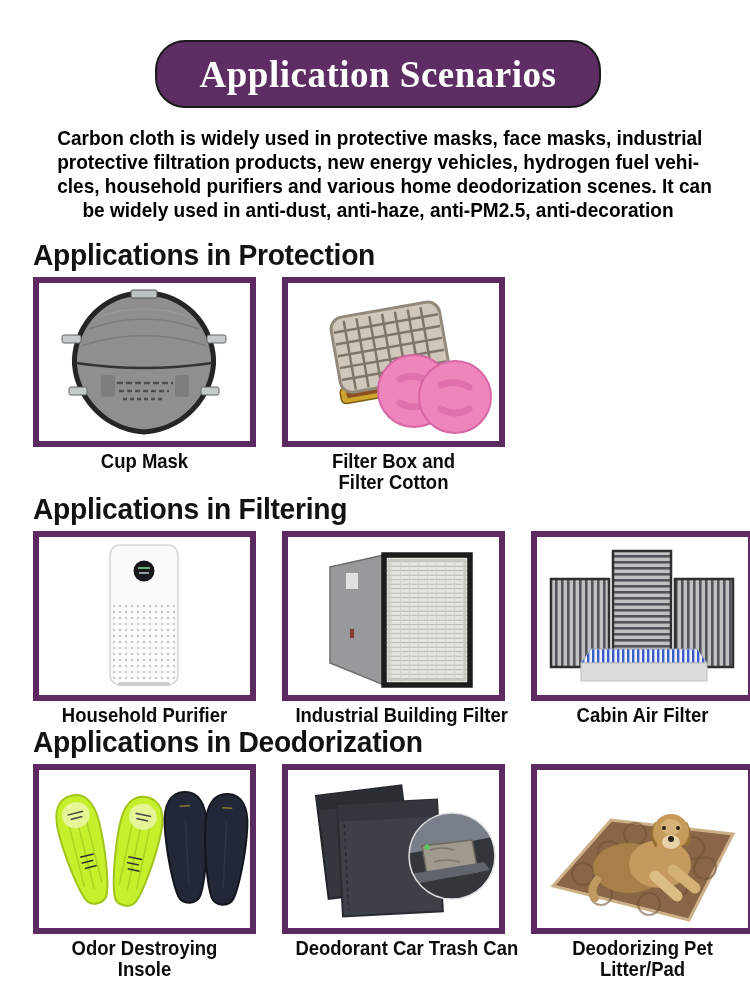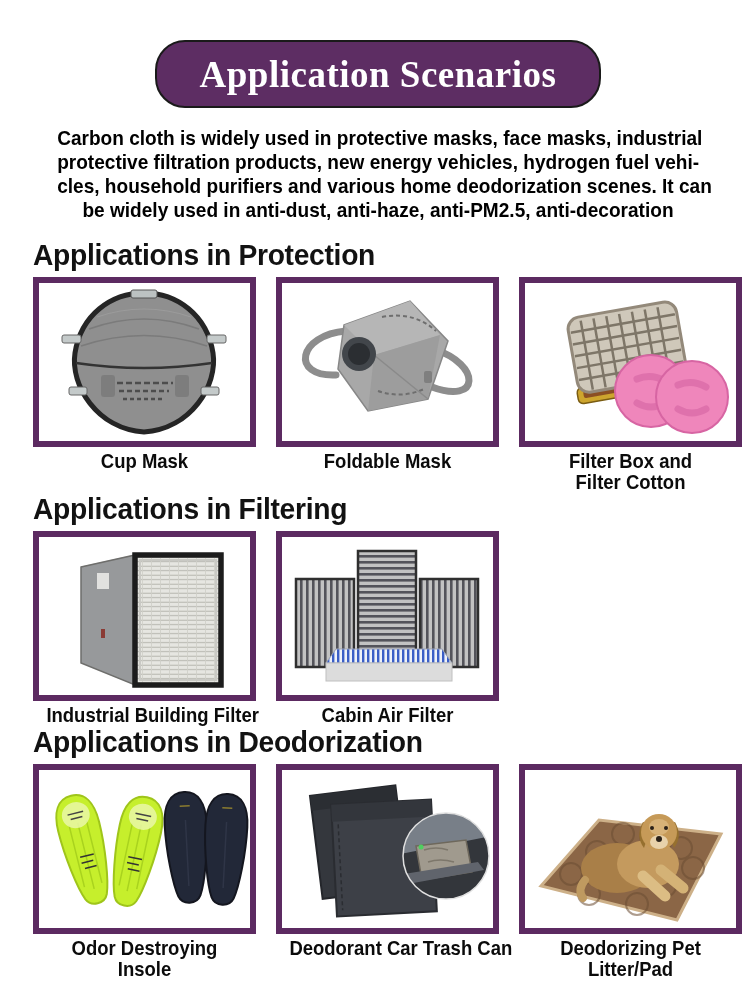--- a/index.html
+++ b/index.html
@@ -15,21 +15,21 @@
   .intro{text-align:center;font-weight:bold;font-size:20.5px;line-height:24px;color:#000;
          transform:scaleX(.93);transform-origin:50% 0;}
   .intro div{white-space:nowrap;}
 
   
   .section-heading{font-weight:bold;font-size:30px;line-height:34px;color:#121212;margin:0 0 5px 0;
                    transform:scaleX(.94);transform-origin:0 50%;white-space:nowrap;letter-spacing:-.3px;}
   .section-first .section-heading{margin-top:16px;}
 
   
-  .cards{display:flex;gap:20px;}
+  .cards{display:flex;gap:26px;}
   .card{width:223px;flex:0 0 223px;}
   .card-img{box-sizing:border-box;width:223px;height:170px;border:6px solid var(--card-border-purple,#5c2a61);background:#fff;}
   .card-img svg{display:block;width:100%;height:100%;}
   .card-label{padding-top:3px;text-align:center;font-weight:bold;font-size:21px;line-height:21px;color:#0b0b0b;
               transform:scaleX(.88);transform-origin:50% 0;}
   .card-label div{white-space:nowrap;}
 </style>
 </head>
 <body>
 
@@ -69,41 +69,20 @@
             <rect x="62" y="92" width="14" height="22" rx="3" fill="#6f6f6f" opacity=".55"></rect>
             <rect x="136" y="92" width="14" height="22" rx="3" fill="#6f6f6f" opacity=".55"></rect>
           </svg>
         </div>
         <div class="card-label">
           <div>Cup Mask</div>
           <div></div>
         </div>
       </div>
 
-      <div class="card">
-        <div class="card-img">
-          <svg viewBox="0 0 211 158">
-            <path d="M64 48 C16 52 8 94 54 92" fill="none" stroke="#8d8d8d" stroke-width="7" stroke-linecap="round"></path>
-            <path d="M152 66 C200 82 198 122 150 104" fill="none" stroke="#8d8d8d" stroke-width="7" stroke-linecap="round"></path>
-            <path d="M62 42 L128 18 L166 58 L146 116 L86 128 L56 86 Z" fill="#a8a8a8" stroke="#878787" stroke-width="1.5"></path>
-            <path d="M62 42 L128 18 L158 52 L92 72 Z" fill="#b6b6b6"></path>
-            <path d="M92 72 L158 52 L146 116 L86 128 Z" fill="#9d9d9d"></path>
-            <path d="M100 34 Q132 28 154 48" fill="none" stroke="#6e6e6e" stroke-width="2" stroke-dasharray="4 3"></path>
-            <path d="M96 108 Q120 116 142 106" fill="none" stroke="#6e6e6e" stroke-width="2" stroke-dasharray="4 3"></path>
-            <path d="M92 72 L146 116" stroke="#8a8a8a" stroke-width="1.5"></path>
-            <circle cx="77" cy="71" r="17" fill="#42464b"></circle>
-            <circle cx="77" cy="71" r="11" fill="#2b2e32"></circle>
-            <rect x="142" y="88" width="8" height="12" rx="2" fill="#7f7f7f"></rect>
-          </svg>
-        </div>
-        <div class="card-label">
-          <div>Foldable Mask</div>
-          <div></div>
-        </div>
-      </div>
 
       <div class="card">
         <div class="card-img">
           <svg viewBox="0 0 211 158">
             <defs>
                 <clipPath id="fbclip">
                   <rect x="50" y="30" width="106" height="70" rx="10"></rect>
                 </clipPath>
               </defs>
             <g transform="rotate(-10 103 70)">
@@ -129,20 +108,41 @@
         </div>
       </div>
 
     </div>
   </div>
 
   <div class="section">
     <div class="section-heading">Applications in Filtering</div>
     <div class="cards">
 
+      <div class="card">
+        <div class="card-img">
+          <svg viewBox="0 0 211 158">
+            <defs>
+              <pattern id="pdots" width="6" height="6" patternUnits="userSpaceOnUse">
+                  <circle cx="3" cy="3" r="1.3" fill="#c7c7c7"></circle>
+                </pattern>
+            </defs>
+            <rect x="71" y="8" width="68" height="140" rx="10" fill="#fbfbfb" stroke="#d6d6d6" stroke-width="1.5"></rect>
+            <rect x="72.5" y="66" width="65" height="78" rx="8" fill="url(#pdots)"></rect>
+            <circle cx="105" cy="34" r="10.5" fill="#15171a"></circle>
+            <path d="M99 31 H111" stroke="#8ff0a0" stroke-width="1.4"></path>
+            <path d="M100 36 H110" stroke="#cfd6da" stroke-width="1.4"></path>
+            <rect x="79" y="145" width="52" height="4" rx="2" fill="#cfcfcf"></rect>
+          </svg>
+        </div>
+        <div class="card-label">
+          <div>Household Purifier</div>
+          <div></div>
+        </div>
+      </div>
 
       <div class="card">
         <div class="card-img">
           <svg viewBox="0 0 211 158">
             <defs>
               <pattern id="mesh" width="9" height="4.5" patternUnits="userSpaceOnUse">
                   <rect width="9" height="4.5" fill="#e6e6e1"></rect>
                   <path d="M0 2.2 H9" stroke="#b5b5ae" stroke-width="1"></path>
                   <path d="M4.5 0 V4.5" stroke="#d0d0c9" stroke-width=".8"></path>
                 </pattern>

